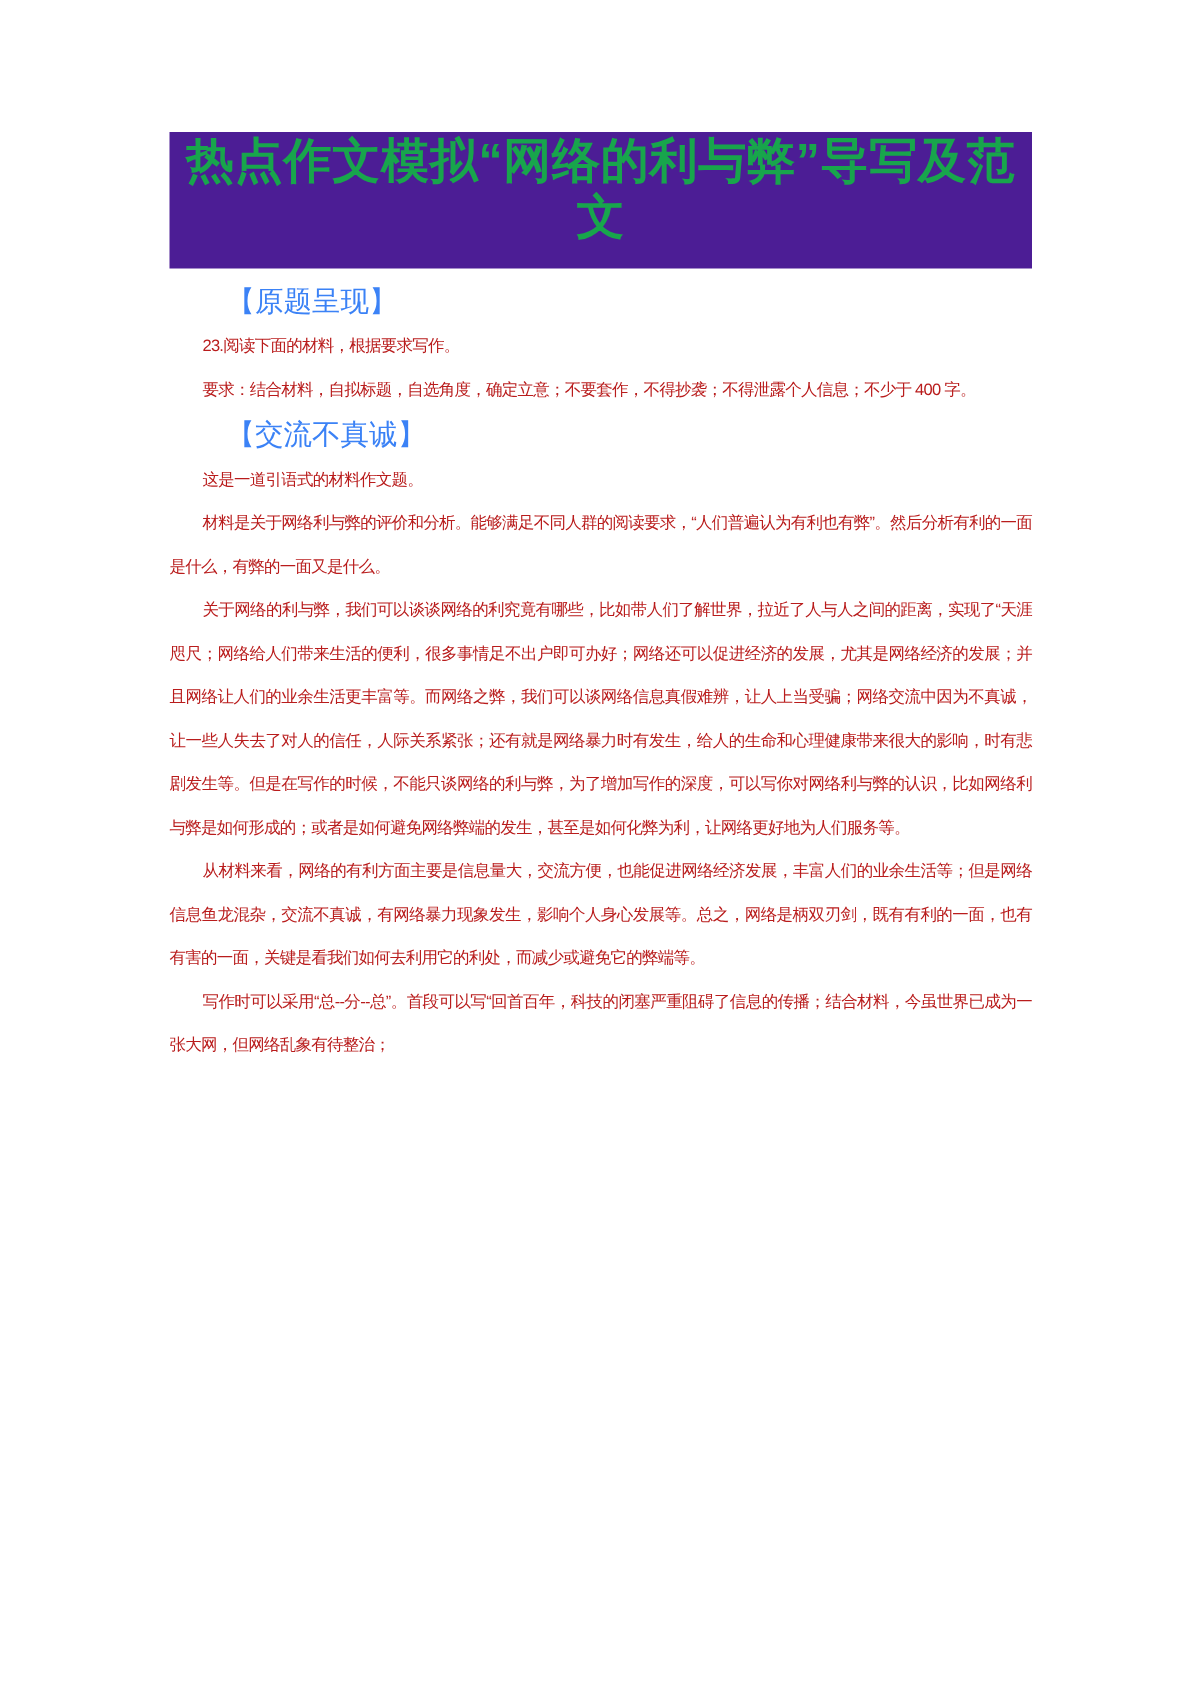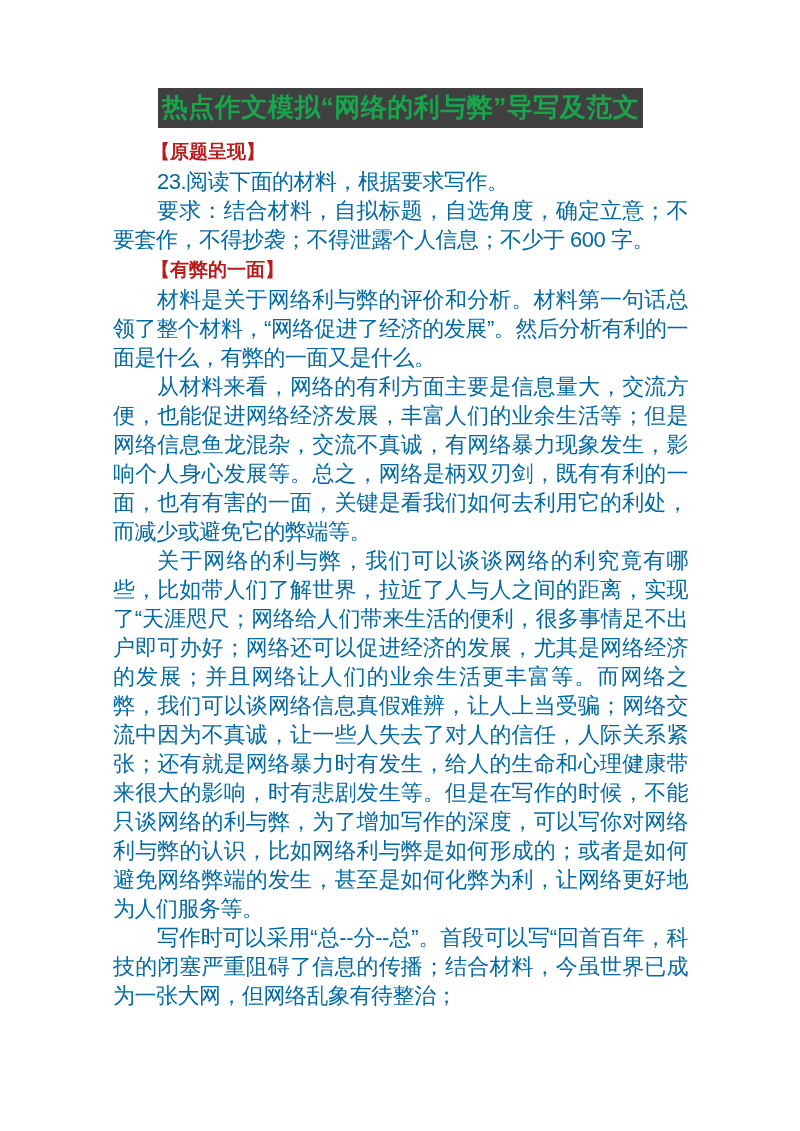--- a/index.html
+++ b/index.html
@@ -19,62 +19,63 @@
     box-sizing: border-box;
     padding: 88px 112px 0 113px;
   }
   .title-line {
     text-align: center;
     margin: 0 0 7px 0;
     line-height: 37px;
   }
   .title-hl {
     display: inline-block;
-    background: #404040;
+    background: #4c1d95;
     color: #18a54c;
-    font-size: 26px;
+    font-size: 32px;
     font-weight: bold;
     letter-spacing: 0.5px;
-    padding: 1px 4px 2px 4px;
+    padding: 1px 4px 16px 4px;
   }
   .sec-header {
     font-size: 19px;
-    font-weight: bold;
-    color: #b91c1c;
+    font-weight: normal;
+    color: #3b82f6;
     line-height: 31px;
     text-indent: 2em;
     margin: 0;
   }
   .body-p {
     margin: 0;
-    font-size: 22px;
+    font-size: 11px;
     line-height: 29px;
     letter-spacing: -0.5px;
     text-align: justify;
     text-justify: inter-character;
     text-indent: 2em;
-    color: #0369a1;
+    color: #b91c1c;
   }
 </style>
 </head>
 <body>
 
 <div class="page">
 
   <div class="title-line">
     <span class="title-hl">热点作文模拟“网络的利与弊”导写及范文</span>
   </div>
 
   <div>
     <p class="sec-header">【原题呈现】</p>
     <p class="body-p">23.阅读下面的材料，根据要求写作。</p>
-    <p class="body-p">要求：结合材料，自拟标题，自选角度，确定立意；不要套作，不得抄袭；不得泄露个人信息；不少于 600 字。</p>
+    <p class="body-p">要求：结合材料，自拟标题，自选角度，确定立意；不要套作，不得抄袭；不得泄露个人信息；不少于 400 字。</p>
   </div>
 
   <div>
-    <p class="sec-header">【有弊的一面】</p>
-    <p class="body-p">材料是关于网络利与弊的评价和分析。材料第一句话总领了整个材料，“网络促进了经济的发展”。然后分析有利的一面是什么，有弊的一面又是什么。</p>
+    <p class="sec-header">【交流不真诚】</p>
+    <p class="body-p">这是一道引语式的材料作文题。</p>
+    <p class="body-p">材料是关于网络利与弊的评价和分析。能够满足不同人群的阅读要求，“人们普遍认为有利也有弊”。然后分析有利的一面是什么，有弊的一面又是什么。</p>
+    <p class="body-p">关于网络的利与弊，我们可以谈谈网络的利究竟有哪些，比如带人们了解世界，拉近了人与人之间的距离，实现了“天涯咫尺；网络给人们带来生活的便利，很多事情足不出户即可办好；网络还可以促进经济的发展，尤其是网络经济的发展；并且网络让人们的业余生活更丰富等。而网络之弊，我们可以谈网络信息真假难辨，让人上当受骗；网络交流中因为不真诚，让一些人失去了对人的信任，人际关系紧张；还有就是网络暴力时有发生，给人的生命和心理健康带来很大的影响，时有悲剧发生等。但是在写作的时候，不能只谈网络的利与弊，为了增加写作的深度，可以写你对网络利与弊的认识，比如网络利与弊是如何形成的；或者是如何避免网络弊端的发生，甚至是如何化弊为利，让网络更好地为人们服务等。</p>
     <p class="body-p">从材料来看，网络的有利方面主要是信息量大，交流方便，也能促进网络经济发展，丰富人们的业余生活等；但是网络信息鱼龙混杂，交流不真诚，有网络暴力现象发生，影响个人身心发展等。总之，网络是柄双刃剑，既有有利的一面，也有有害的一面，关键是看我们如何去利用它的利处，而减少或避免它的弊端等。</p>
-    <p class="body-p">关于网络的利与弊，我们可以谈谈网络的利究竟有哪些，比如带人们了解世界，拉近了人与人之间的距离，实现了“天涯咫尺；网络给人们带来生活的便利，很多事情足不出户即可办好；网络还可以促进经济的发展，尤其是网络经济的发展；并且网络让人们的业余生活更丰富等。而网络之弊，我们可以谈网络信息真假难辨，让人上当受骗；网络交流中因为不真诚，让一些人失去了对人的信任，人际关系紧张；还有就是网络暴力时有发生，给人的生命和心理健康带来很大的影响，时有悲剧发生等。但是在写作的时候，不能只谈网络的利与弊，为了增加写作的深度，可以写你对网络利与弊的认识，比如网络利与弊是如何形成的；或者是如何避免网络弊端的发生，甚至是如何化弊为利，让网络更好地为人们服务等。</p>
     <p class="body-p">写作时可以采用“总--分--总”。首段可以写“回首百年，科技的闭塞严重阻碍了信息的传播；结合材料，今虽世界已成为一张大网，但网络乱象有待整治；</p>
   </div>
 
 </div>
 
 </body></html>

